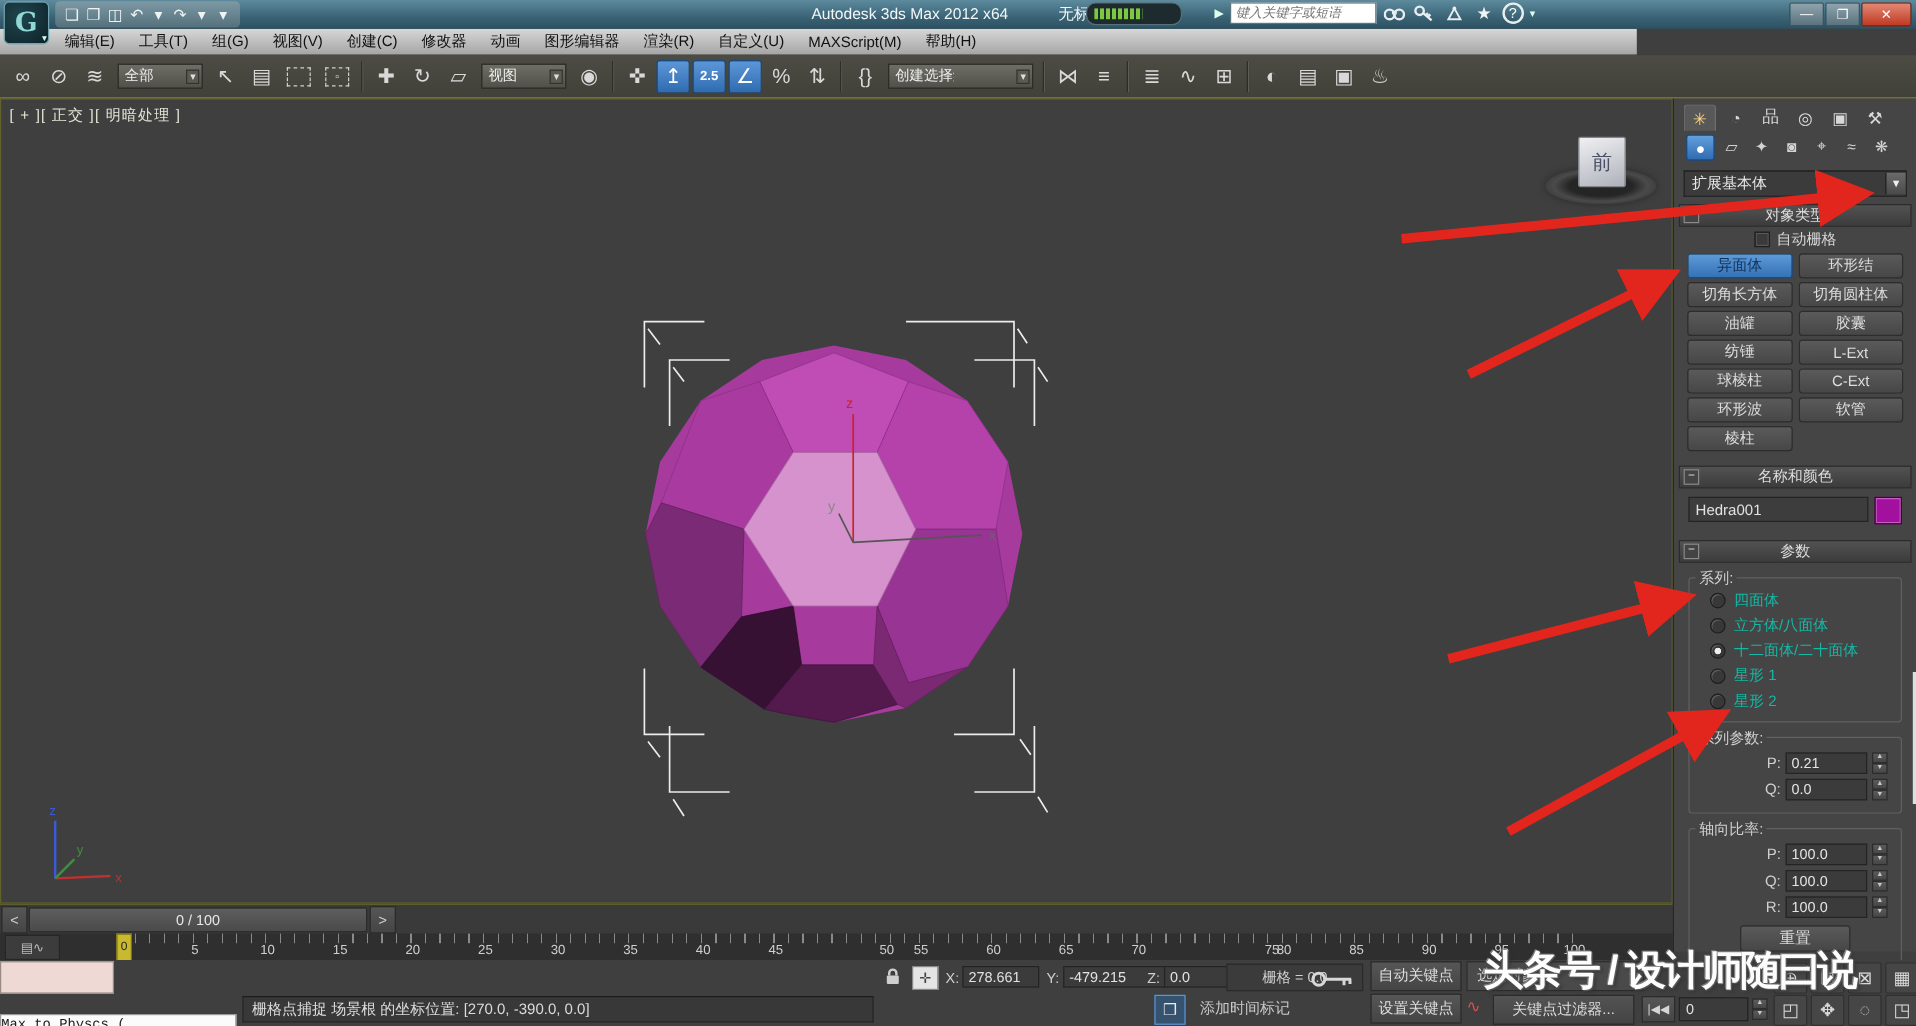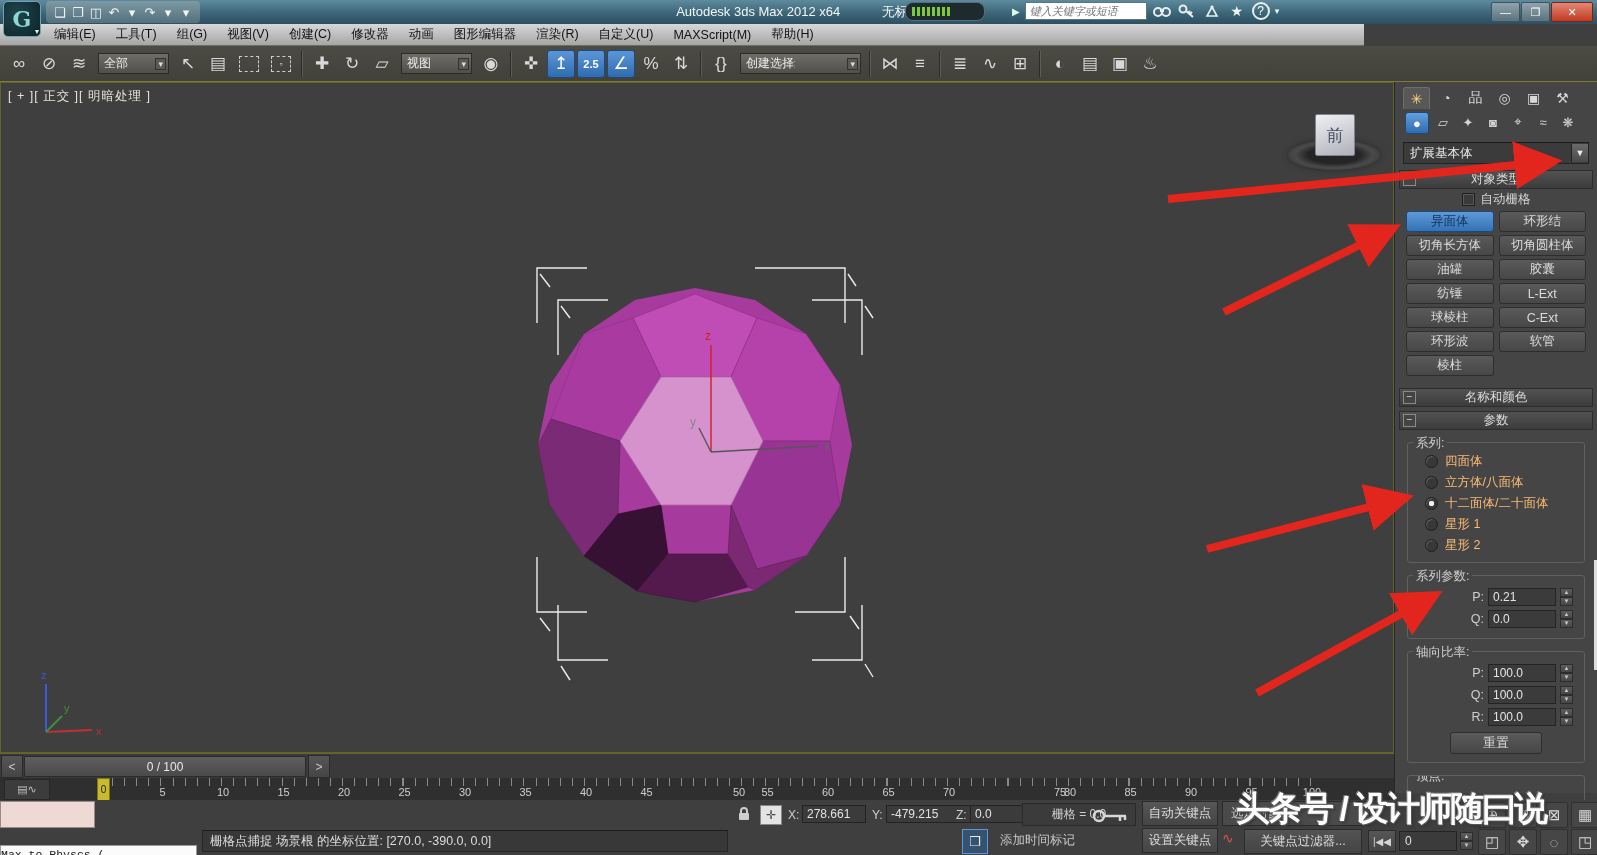--- a/index.html
+++ b/index.html
@@ -97,21 +97,21 @@
   .namerow{display:flex;gap:5px;padding:7px 8px 9px;}
   .namefield{flex:1;height:19px;background:#3d3d3d;border:1px solid #242424;color:#e2e2e2;font-size:12.5px;
     display:flex;align-items:center;padding-left:5px;}
   .swatch{width:21px;height:21px;background:#a2119e;border:1px solid #1d1d1d;box-shadow:inset 0 0 0 1px #c95cc0;}
   .groupbox{position:relative;border:1px solid #606060;border-radius:3px;margin:12px 8px 4px;padding:8px 5px 6px;}
   .gl{position:absolute;top:-8px;left:5px;background:#454545;padding:0 3px;font-size:12.5px;color:#cfcfcf;}
   .radiorow{display:flex;align-items:center;gap:7px;padding:2px 0 2px 12px;}
   .radio{width:11px;height:11px;border-radius:50%;background:#383838;border:1px solid #1e1e1e;
     box-shadow:inset 1px 1px 0 #5c5c5c;flex:0 0 auto;}
   .radio.sel{background:radial-gradient(circle at 50% 50%,#efefef 0 2.5px,#383838 3px);}
-  .radiolabel{color:#fdba74;font-size:12.5px;}
+  .radiolabel{color:#14b8a6;font-size:12.5px;}
   .spinrow{display:flex;align-items:center;justify-content:flex-end;gap:4px;margin:4px 6px 4px 0;}
   .spl{color:#cfcfcf;font-size:12.5px;}
   .spf{width:62px;height:16px;background:#3b3b3b;border:1px solid #242424;color:#e4e4e4;font-size:12px;
     display:flex;align-items:center;padding-left:4px;}
   .spin{width:13px;height:18px;display:flex;flex-direction:column;}
   .spin span{flex:1;background:linear-gradient(#5c5c5c,#464646);border:1px solid #2c2c2c;color:#c9c9c9;
     font-size:6px;line-height:7px;text-align:center;}
   .resetbtn{width:90px;height:20px;margin:6px auto 2px;display:flex;align-items:center;justify-content:center;
     background:linear-gradient(#5a5a5a,#474747);border:1px solid #2d2d2d;border-radius:3px;color:#dcdcdc;font-size:13px;}
   .vxgroup{height:16px;overflow:hidden;}
@@ -398,20 +398,26 @@
           <div class="obtn">软管</div>
           <div class="obtn">棱柱</div>
         </div>
     </div>
 
     <div class="rollout">
       <div class="rhead">
         <span class="rminus">−</span>
         <span>名称和颜色</span>
       </div>
+      <div class="namerow">
+        <div class="namefield">
+          <span>Hedra001</span>
+        </div>
+        <div class="swatch"></div>
+      </div>
     </div>
 
     <div class="rollout">
       <div class="rhead">
         <span class="rminus">−</span>
         <span>参数</span>
       </div>
 
       <div class="groupbox">
         <span class="gl">系列:</span>

